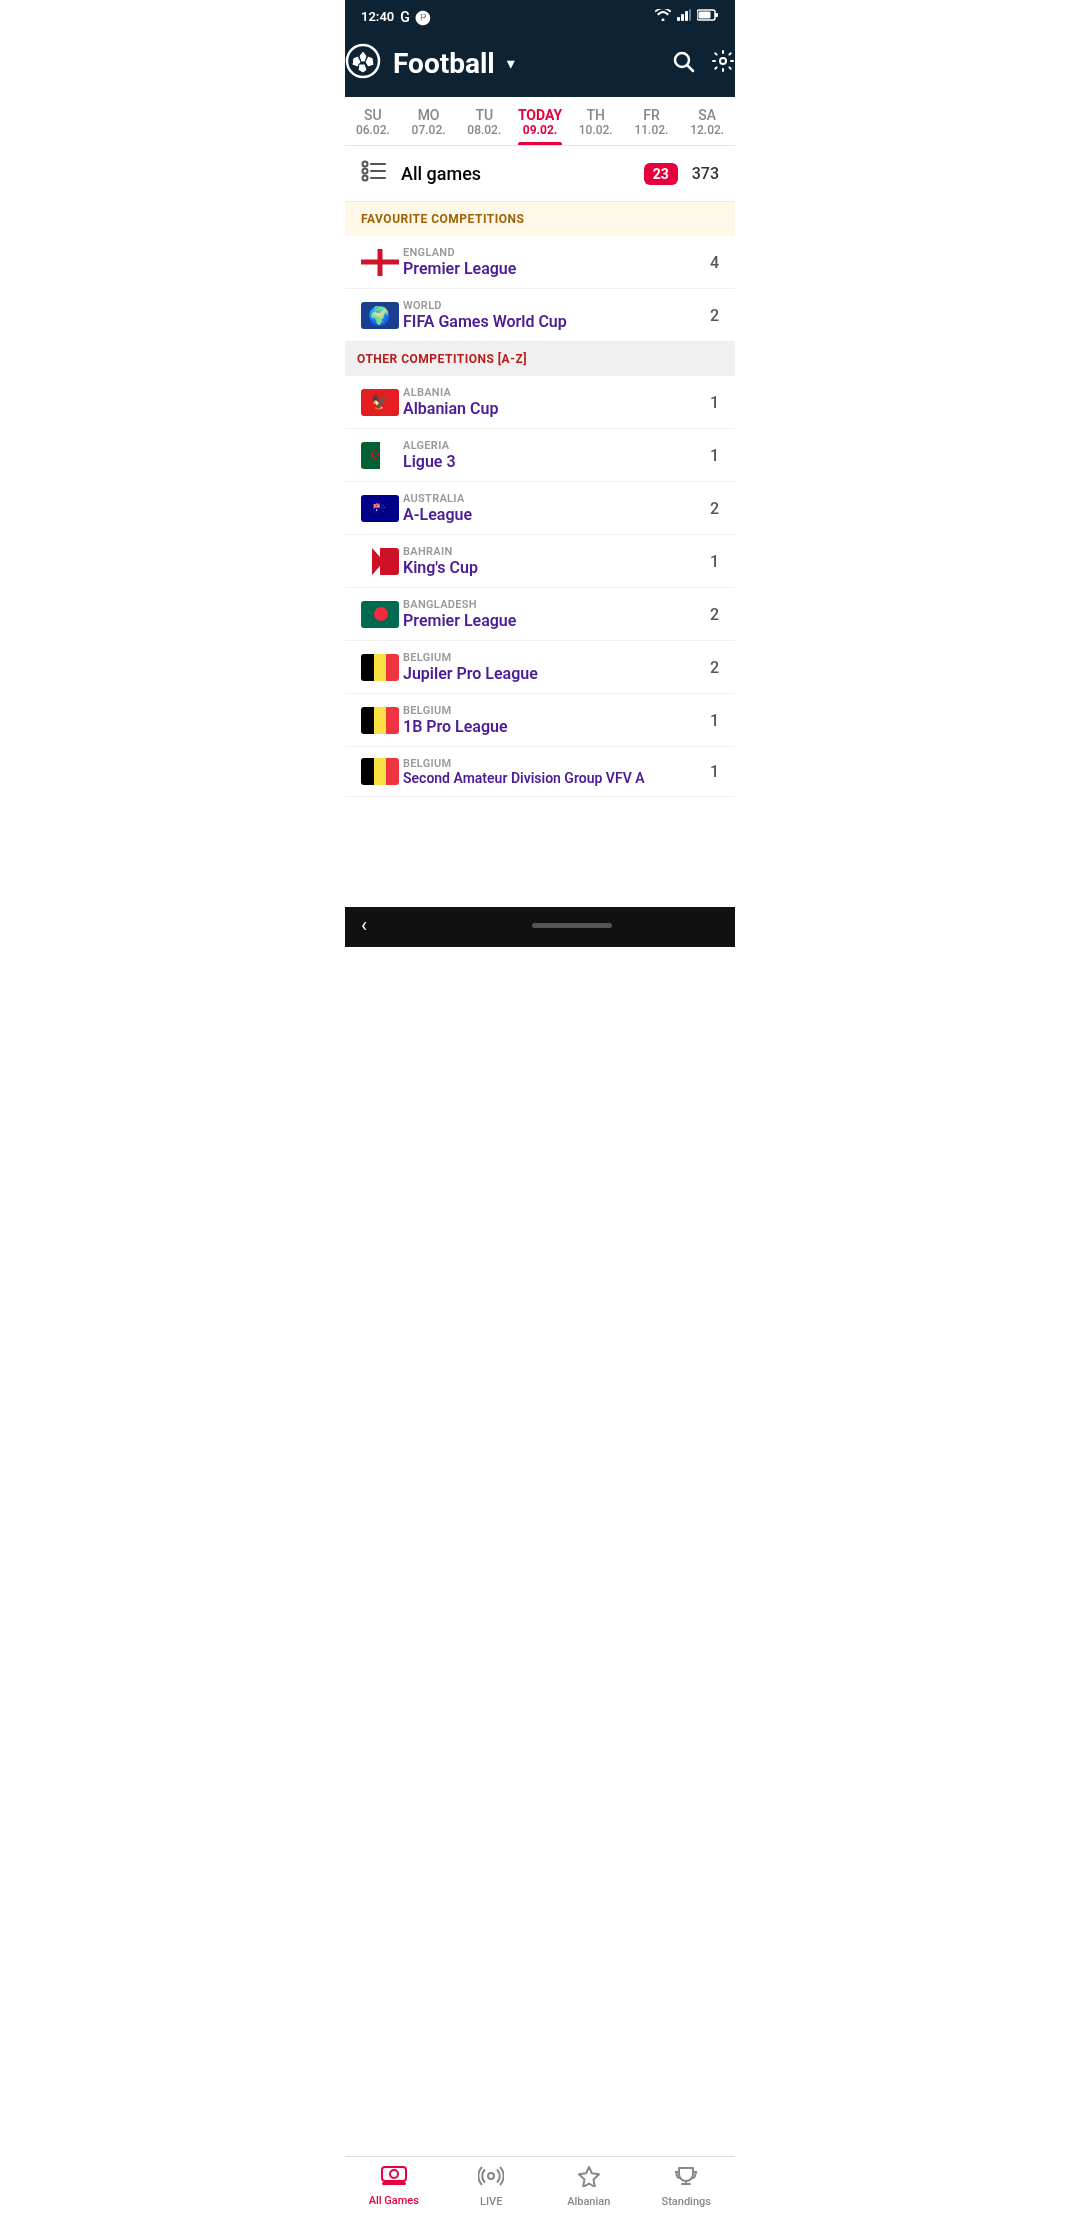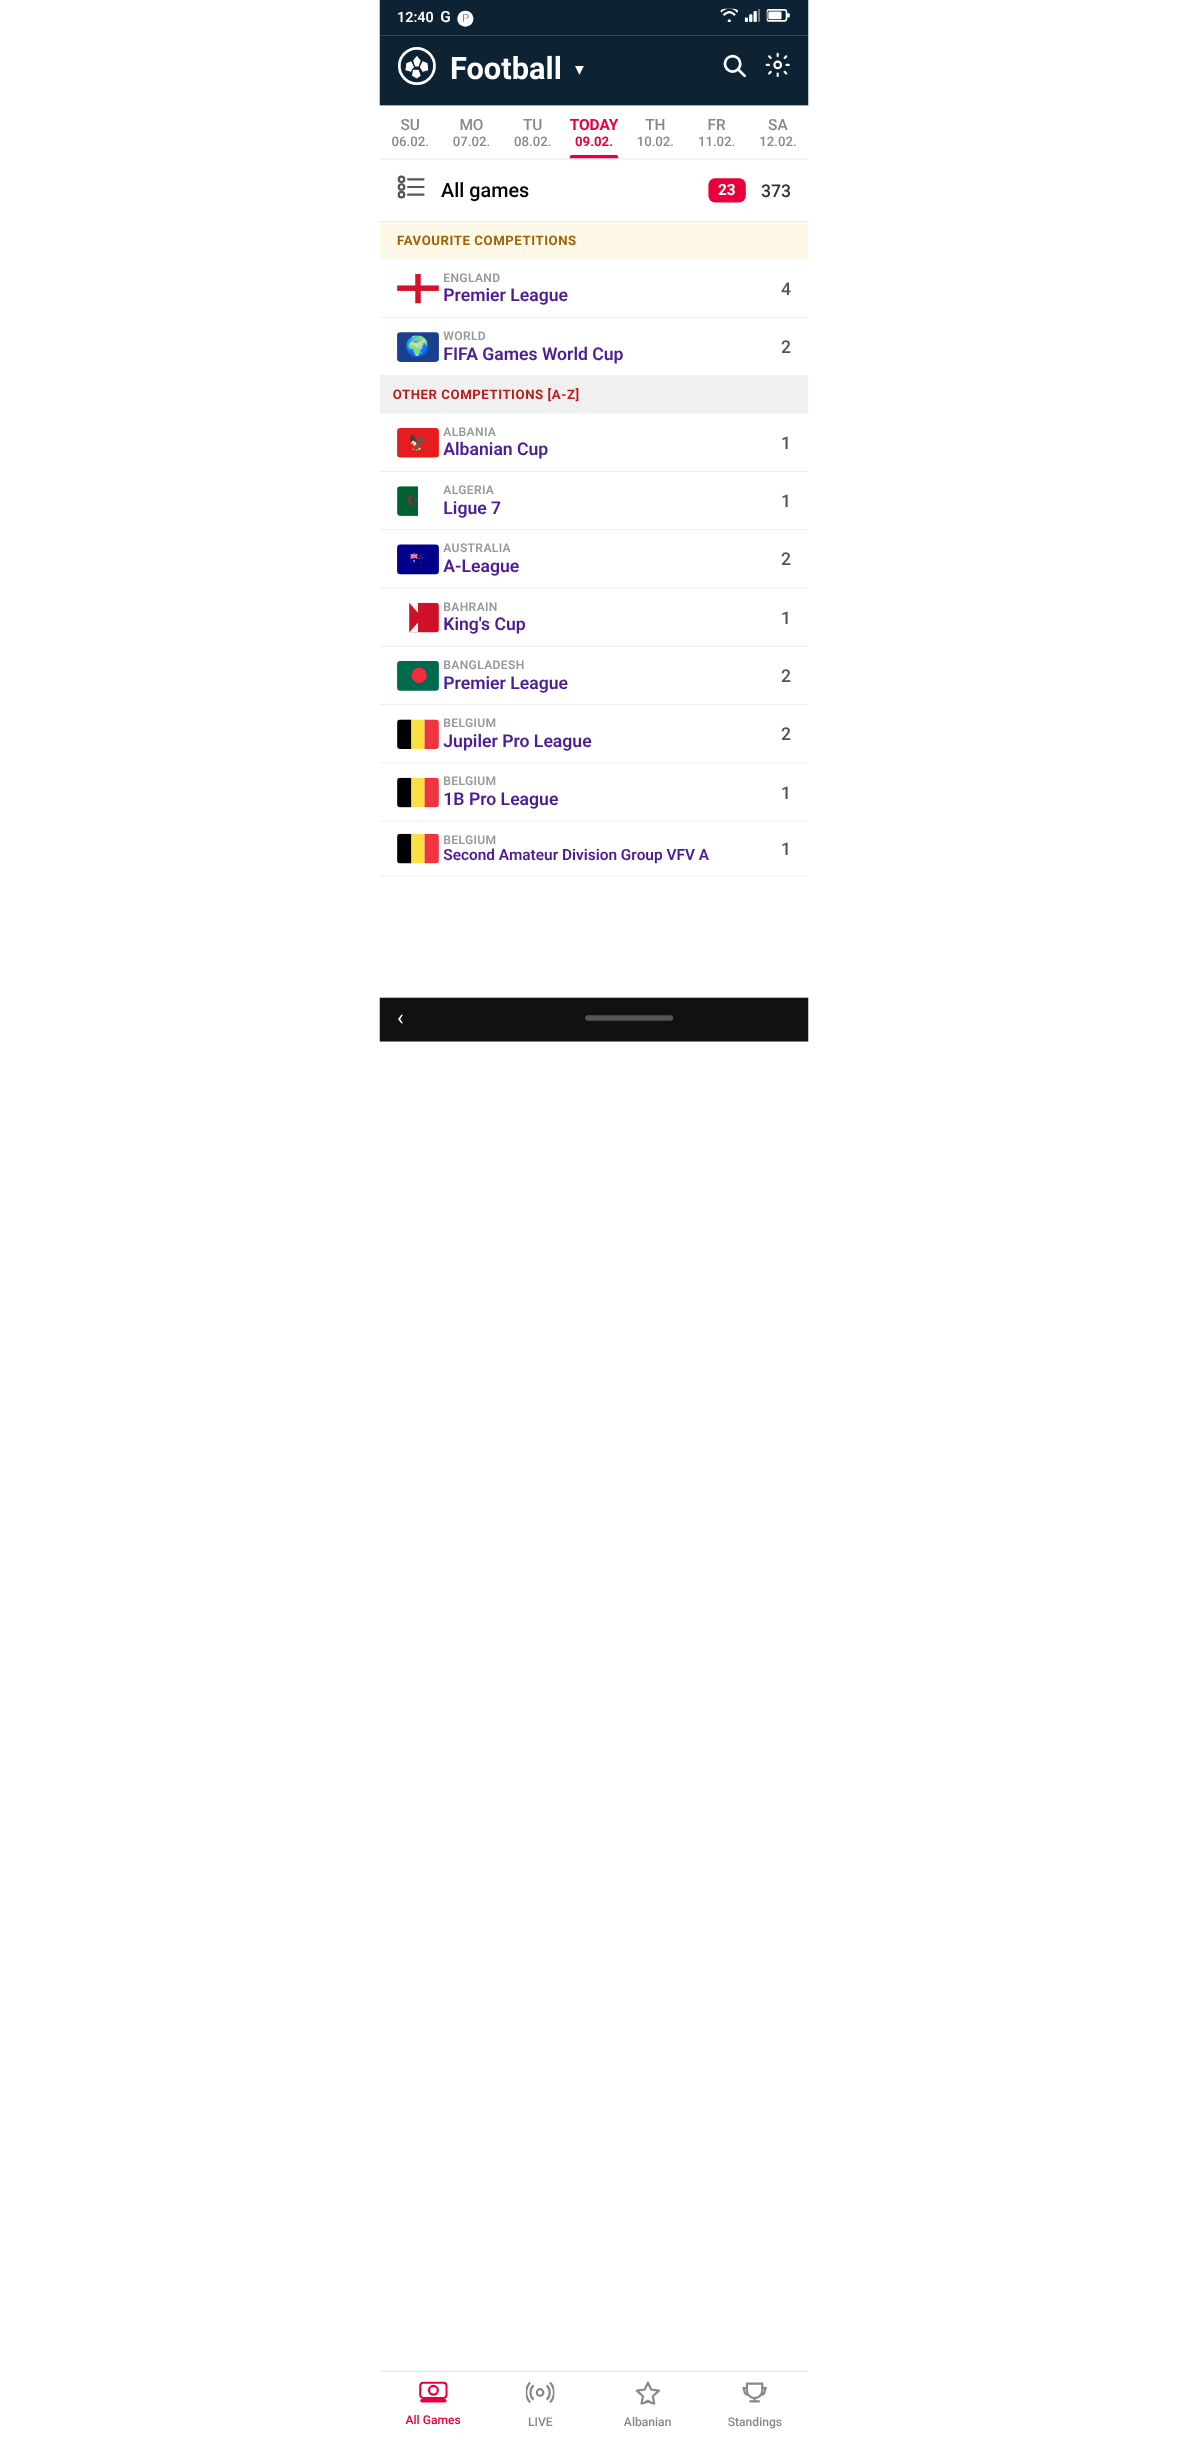--- a/index.html
+++ b/index.html
@@ -25,21 +25,21 @@
     }
     .status-left { display: flex; align-items: center; gap: 6px; }
     .status-right { display: flex; align-items: center; gap: 6px; }
 
     
     .header {
       background: #0d2233;
       color: #fff;
       display: flex;
       align-items: center;
-      padding: 10px 16px 14px;
+      padding: 10px 0 14px;
       justify-content: space-between;
       text-align: right;
     }
     .header-left { display: flex; align-items: center; gap: 12px; }
     .header-title {
       font-size: 28px;
       font-weight: 700;
       color: #fff;
     }
     .header-icons { display: flex; gap: 16px; }
@@ -392,21 +392,21 @@
   </div>
 
   <div class="competition-row">
     <div class="flag">
       <div class="flag-algeria-green"></div>
       <div style="background:#fff;position:absolute;right:0;top:0;width:50%;height:100%;"></div>
       <div style="position:absolute;left:38%;top:50%;transform:translate(-50%,-50%);font-size:12px;color:#d21034;z-index:2;">☪</div>
     </div>
     <div class="competition-info">
       <div class="competition-country">ALGERIA</div>
-      <div class="competition-name">Ligue 7</div>
+      <div class="competition-name">Ligue 3</div>
     </div>
     <span class="competition-count">1</span>
   </div>
 
   <div class="competition-row">
     <div class="flag flag-australia" style="font-size:11px;">🇦🇺</div>
     <div class="competition-info">
       <div class="competition-country">AUSTRALIA</div>
       <div class="competition-name">A-League</div>
     </div>

